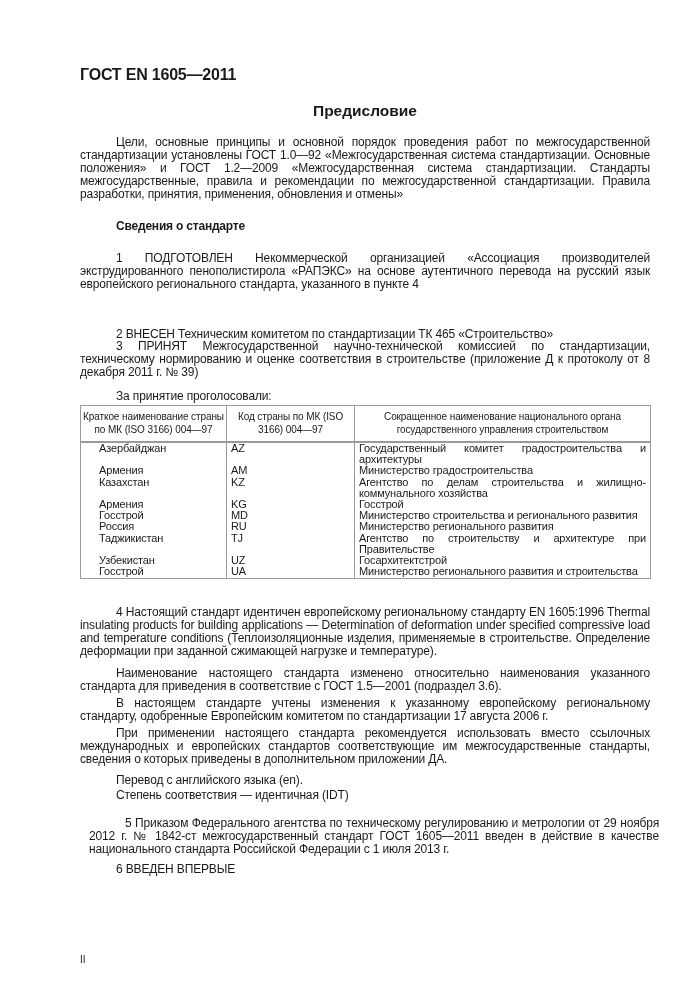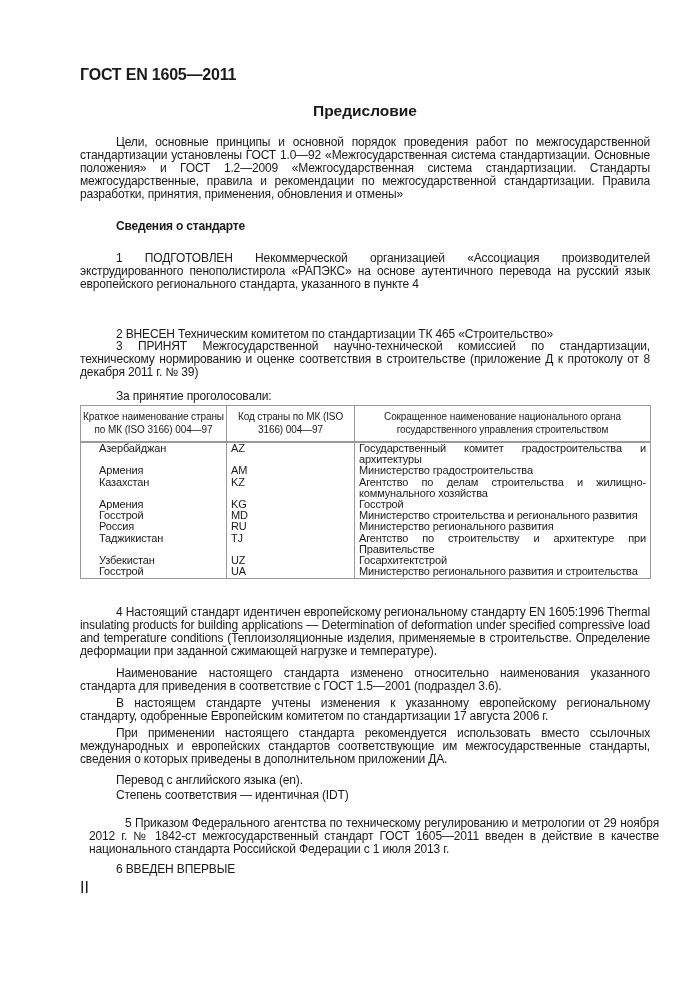--- a/index.html
+++ b/index.html
@@ -25,21 +25,21 @@
   }
   table.vote td {
     border-left: 1px solid #9a9a9a; border-right: 1px solid #9a9a9a;
     vertical-align: top; padding: 0 4px; line-height: 11.2px; font-size: 11px; letter-spacing: -0.15px;
   }
   table.vote tr.first td { }
   table.vote tr.last td { border-bottom: 1px solid #9a9a9a; padding-bottom: 1px; }
   td.country { padding-left: 18px !important; }
   td.code { text-align: left; }
   td.org { text-align: justify; }
-  .page-num { position: absolute; left: 0; top: 879px; font-size: 16px; }
+  .page-num { position: absolute; left: 0; top: 954px; font-size: 10px; }
 </style>
 </head>
 <body>
 
 <div class="page">
   <div class="doc-code">ГОСТ EN 1605—2011</div>
   <div class="title">Предисловие</div>
 
   <div class="p" style="top:136px;"><span class="ind"></span><span>Цели, основные принципы и основной порядок проведения работ по межгосударственной стандартизации установлены ГОСТ 1.0—92 «Межгосударственная система стандартизации. Основные положения» и ГОСТ 1.2—2009 «Межгосударственная система стандартизации. Стандарты межгосударственные, правила и рекомендации по межгосударственной стандартизации. Правила разработки, принятия, применения, обновления и отмены»</span></div>
 

